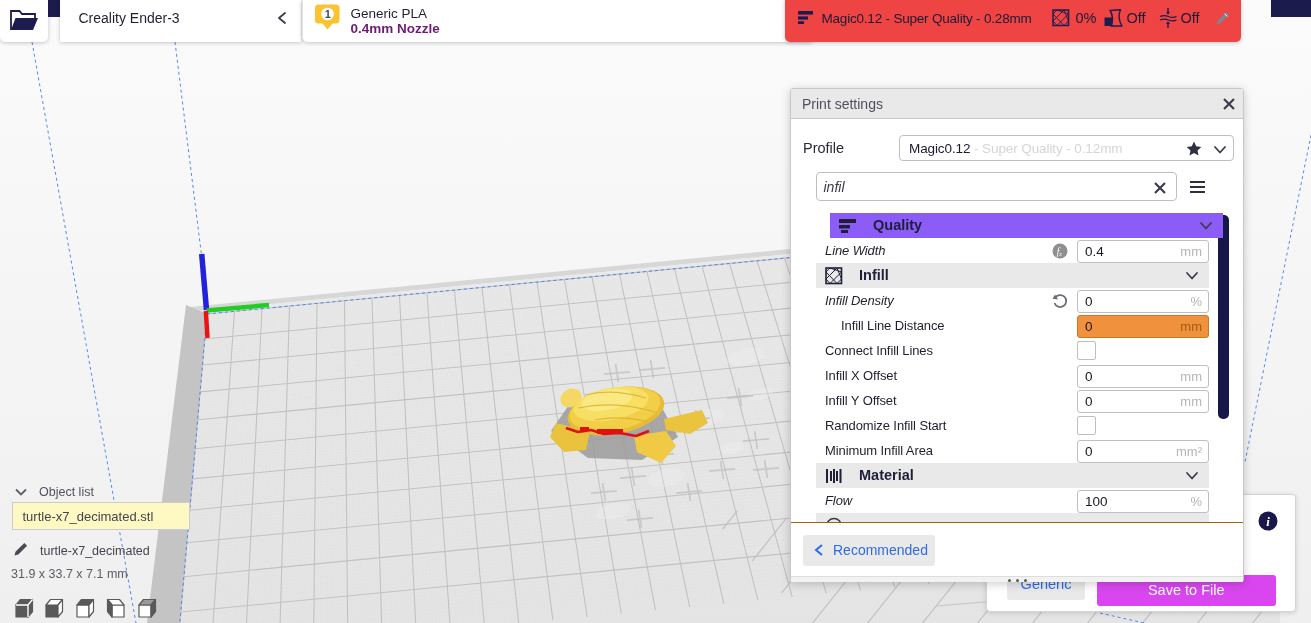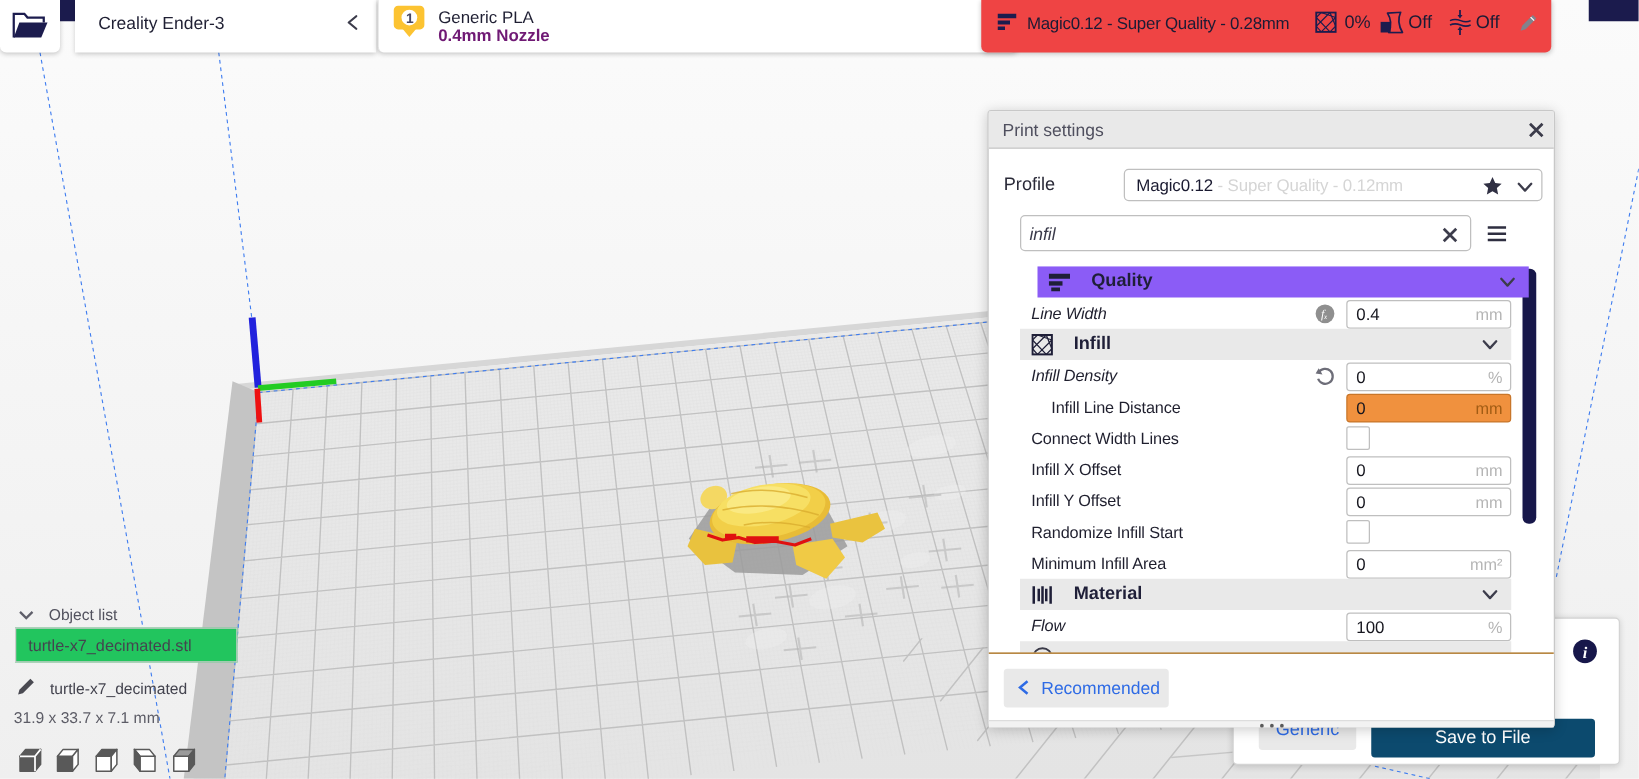--- a/index.html
+++ b/index.html
@@ -111,21 +111,21 @@
  <svg width="16" height="16" style="position:absolute;left:429.5px;top:10px" viewBox="0 0 16 16">
   <path d="M1.5 14.5 l1.2 -4 8.6 -8.6 2.8 2.8 -8.6 8.6 z" fill="#82828c"></path>
   <path d="M9.5 3.7 l2.8 2.8" stroke="#fff" stroke-width="1"></path>
  </svg>
 </div>
 
 <svg width="14" height="10" style="position:absolute;left:14px;top:487px">
     <polyline points="2,2.5 7,7.5 12,2.5" style="stroke:#5f5f6a;stroke-width:1.8;fill:none"></polyline>
   </svg>
 <span class="abs" style="left:39px;top:485px;font-size:12.5px;color:#52525e">Object list</span>
-<div class="abs" style="left:11.5px;top:502px;width:178px;height:28px;background:#22c55e;border:1px solid #ccc">
+<div class="abs" style="left:11.5px;top:502px;width:178px;height:28px;background:#fef9c3;border:1px solid #ccc">
  <span class="abs" style="left:10px;top:6px;font-size:13px;color:#44444f">turtle-x7_decimated.stl</span>
 </div>
 <svg width="16" height="16" style="position:absolute;left:13px;top:541px" viewBox="0 0 16 16">
  <path d="M1.5 14.5 l1 -3.8 8.8 -8.8 2.8 2.8 -8.8 8.8 z" fill="#4a4a52"></path>
 </svg>
 <span class="abs" style="left:40px;top:544px;font-size:12.5px;color:#44444f">turtle-x7_decimated</span>
 <span class="abs" style="left:11px;top:567px;font-size:12.5px;color:#5c5c66">31.9 x 33.7 x 7.1 mm</span>
 
 <svg width="170" height="24" style="position:absolute;left:14px;top:596px" viewBox="0 0 170 24">
  <g stroke="#595959" stroke-width="1.2" stroke-linejoin="round">
@@ -157,21 +157,21 @@
   </g>
  </g>
 </svg>
 
 <div class="abs" style="left:986px;top:494px;width:310px;height:118px;background:#fff;border:1px solid #d4d4d4;border-radius:4px;box-shadow:0 1px 5px rgba(0,0,0,.15)">
  <svg width="20" height="20" style="position:absolute;left:271px;top:16px" viewBox="0 0 20 20">
   <circle cx="10" cy="10" r="9.5" fill="#17174a"></circle>
   <text x="10" y="15" font-size="13" font-weight="bold" font-style="italic" fill="#fff" text-anchor="middle" font-family="Liberation Serif">i</text>
  </svg>
  <div class="abs" style="left:20px;top:74px;width:78px;height:30.5px;background:#e9e9e9;border-radius:3px;text-align:center;line-height:30.5px;font-size:14.5px;color:#2e6be5">Generic</div>
- <div class="abs" style="left:110px;top:80px;width:178.5px;height:30.5px;background:#0c4a6e;border-radius:3px;text-align:center;line-height:30.5px;font-size:14.5px;color:#fff">Save to File</div>
+ <div class="abs" style="left:110px;top:80px;width:178.5px;height:30.5px;background:#d946ef;border-radius:3px;text-align:center;line-height:30.5px;font-size:14.5px;color:#fff">Save to File</div>
 </div>
 
 <div class="abs" style="left:790px;top:88px;width:454px;height:494px;background:#fff;border:1px solid #c8c8c8;border-radius:3px;box-shadow:0 2px 10px rgba(0,0,0,.2)">
  <div class="abs" style="left:0;top:0;width:100%;height:30px;background:#e9e9e9;border-bottom:1px solid #c8c8c8">
   <span class="abs" style="left:11px;top:7px;font-size:14px;color:#4f4f5e">Print settings</span>
   <svg width="14" height="14" style="position:absolute;left:431px;top:8px">
         <path d="M2 2 L12 12 M12 2 L2 12" stroke="#3c3c4b" stroke-width="2.2"></path>
       </svg>
  </div>
  <span class="abs" style="left:12px;top:51px;font-size:14.5px;color:#2a2a38">Profile</span>
@@ -241,21 +241,21 @@
  </div>
       </div>
 <div class="abs" style="left:0;top:100px;width:454px;height:25px">
         <span class="abs" style="left:50px;top:4.5px;font-size:13px;letter-spacing:-0.1px;color:#1f1f2e">Infill Line Distance</span>
         <div class="abs" style="left:286px;top:2px;width:132px;height:22.5px;background:#f0913e;border:1px solid #c8762a;border-radius:3px">
   <span class="abs" style="left:7px;top:2.5px;font-size:13.5px;color:#17171f">0</span>
   <span class="abs" style="right:6px;top:2.5px;font-size:13px;color:#a15c14">mm</span>
  </div>
       </div>
 <div class="abs" style="left:0;top:125px;width:454px;height:25px">
-        <span class="abs" style="left:34px;top:4.5px;font-size:13px;letter-spacing:-0.1px;color:#1f1f2e">Connect Width Lines</span>
+        <span class="abs" style="left:34px;top:4.5px;font-size:13px;letter-spacing:-0.1px;color:#1f1f2e">Connect Infill Lines</span>
         <div class="abs" style="left:286px;top:2.5px;width:19px;height:19px;border:1px solid #bfbfbf;border-radius:2px;background:#fff"></div>
       </div>
 <div class="abs" style="left:0;top:150px;width:454px;height:25px">
         <span class="abs" style="left:34px;top:4.5px;font-size:13px;letter-spacing:-0.1px;color:#1f1f2e">Infill X Offset</span>
         <div class="abs" style="left:286px;top:2px;width:132px;height:22.5px;background:#fff;border:1px solid #bfbfbf;border-radius:3px">
   <span class="abs" style="left:7px;top:2.5px;font-size:13.5px;color:#17171f">0</span>
   <span class="abs" style="right:6px;top:2.5px;font-size:13px;color:#b5b5b5">mm</span>
  </div>
       </div>
 <div class="abs" style="left:0;top:175px;width:454px;height:25px">

